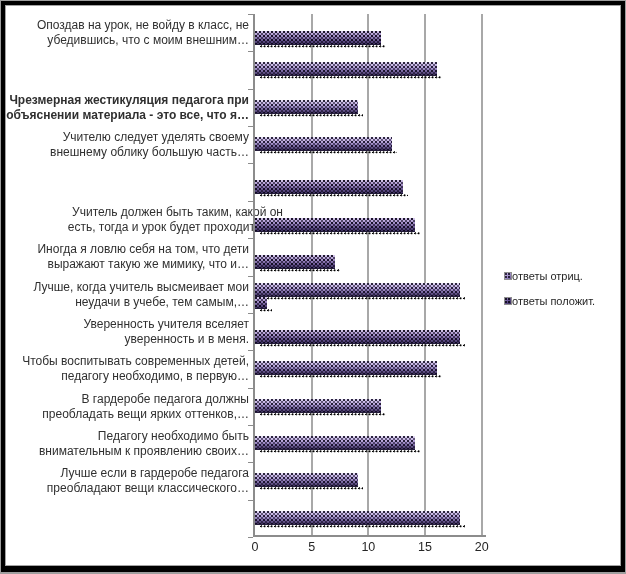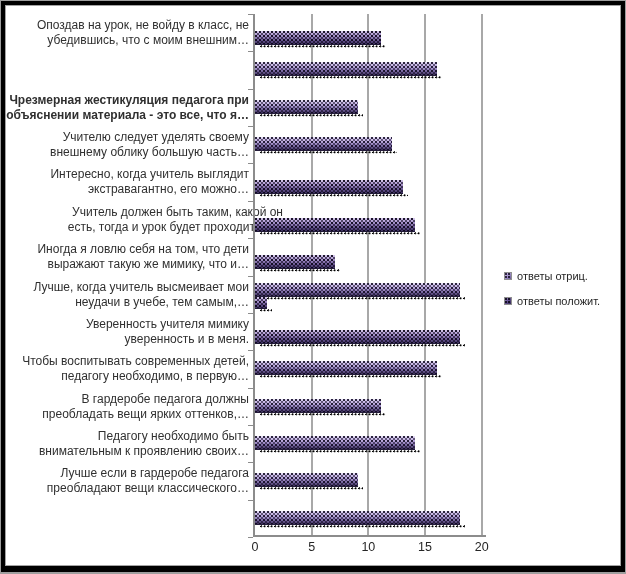--- a/index.html
+++ b/index.html
@@ -24,21 +24,21 @@
        background-size:4px 4px,4px 4px,100% 100%;}
   .bar.s2{border-bottom:1px solid #1f1836;
        background-image:
         radial-gradient(circle at 1px 1px, rgba(10,5,24,.9) .9px, transparent 1.2px),
         radial-gradient(circle at 3px 3px, rgba(10,5,24,.6) .9px, transparent 1.2px),
         linear-gradient(180deg,#d8cbee 0%,#b7a2d9 25%,#907bb7 50%,#64518c 75%,#3c2f60 100%);
        background-size:4px 4px,4px 4px,100% 100%;}
   .bar-shadow{height:4px;z-index:3;
        background-image:radial-gradient(circle at 1.2px 1.2px,#000 .8px,transparent 1.1px);
        background-size:3.5px 3.5px;}
-  .legend-item{display:flex;align-items:center;gap:5px;z-index:5;}
+  .legend-item{display:flex;align-items:center;z-index:5;}
   .legend-marker{position:static;width:8px;height:8px;flex:0 0 8px;
        background-image:
         radial-gradient(circle at 1px 1px, rgba(12,6,28,.8) .8px, transparent 1.1px),
         linear-gradient(135deg,#cdbbe8 0%,#a492cc 45%,#6a5994 100%);
        background-size:3px 3px,100% 100%;border:1px solid #8f8f8f;}
   .legend-marker.s2{background-image:
         radial-gradient(circle at 1px 1px, rgba(8,4,20,.85) .8px, transparent 1.1px),
         linear-gradient(135deg,#9a86c2 0%,#5f4b8c 50%,#352a55 100%);
        background-size:3px 3px,100% 100%;}
   .legend-label{position:static;color:#262626;font-size:11px;line-height:12px;white-space:nowrap;}
@@ -82,39 +82,37 @@
       <div class="bar s1" style="left: 249px; top: 56px; width: 182px; height: 14px;"></div>
       <div class="bar-shadow" style="left: 254px; top: 70px; width: 182px;"></div>
       <div class="cat-label" style="top: 86.7143px; font-weight: bold;">Чрезмерная жестикуляция педагога при
 объяснении материала - это все, что я…</div>
       <div class="bar s1" style="left: 249px; top: 94px; width: 103px; height: 14px;"></div>
       <div class="bar-shadow" style="left: 254px; top: 108px; width: 103px;"></div>
       <div class="cat-label" style="top: 124.071px;">Учителю следует уделять своему
 внешнему облику большую часть…</div>
       <div class="bar s1" style="left: 249px; top: 131px; width: 137px; height: 14px;"></div>
       <div class="bar-shadow" style="left: 254px; top: 145px; width: 137px;"></div>
-      <div class="cat-label" style="top: 161.429px;">Интересно, когда учитель выглядит
-экстравагантно, его можно…</div>
       <div class="bar s2" style="left: 249px; top: 174px; width: 148px; height: 14px;"></div>
       <div class="bar-shadow" style="left: 254px; top: 188px; width: 148px;"></div>
       <div class="cat-label" style="top: 198.786px; margin-left: 34px;">Учитель должен быть таким, какой он
 есть, тогда и урок будет проходить в…</div>
       <div class="bar s2" style="left: 249px; top: 212px; width: 160px; height: 14px;"></div>
       <div class="bar-shadow" style="left: 254px; top: 226px; width: 160px;"></div>
       <div class="cat-label" style="top: 236.143px;">Иногда я ловлю себя на том, что дети
 выражают такую же мимику, что и…</div>
       <div class="bar s2" style="left: 249px; top: 249px; width: 80px; height: 14px;"></div>
       <div class="bar-shadow" style="left: 254px; top: 263px; width: 80px;"></div>
       <div class="cat-label" style="top: 273.5px;">Лучше, когда учитель высмеивает мои
 неудачи в учебе, тем самым,…</div>
       <div class="bar s1" style="left: 249px; top: 277px; width: 205px; height: 14px;"></div>
       <div class="bar-shadow" style="left: 254px; top: 291px; width: 205px;"></div>
       <div class="bar s2" style="left: 249px; top: 291px; width: 12px; height: 12px;"></div>
       <div class="bar-shadow" style="left: 254px; top: 303px; width: 12px;"></div>
-      <div class="cat-label" style="top: 310.857px;">Уверенность учителя мимику
+      <div class="cat-label" style="top: 310.857px;">Уверенность учителя вселяет
 уверенность и в меня.</div>
       <div class="bar s2" style="left: 249px; top: 324px; width: 205px; height: 14px;"></div>
       <div class="bar-shadow" style="left: 254px; top: 338px; width: 205px;"></div>
       <div class="cat-label" style="top: 348.214px;">Чтобы воспитывать современных детей,
 педагогу необходимо, в первую…</div>
       <div class="bar s1" style="left: 249px; top: 355px; width: 182px; height: 14px;"></div>
       <div class="bar-shadow" style="left: 254px; top: 369px; width: 182px;"></div>
       <div class="cat-label" style="top: 385.571px;">В гардеробе педагога должны
 преобладать вещи ярких оттенков,…</div>
       <div class="bar s1" style="left: 249px; top: 393px; width: 126px; height: 14px;"></div>

